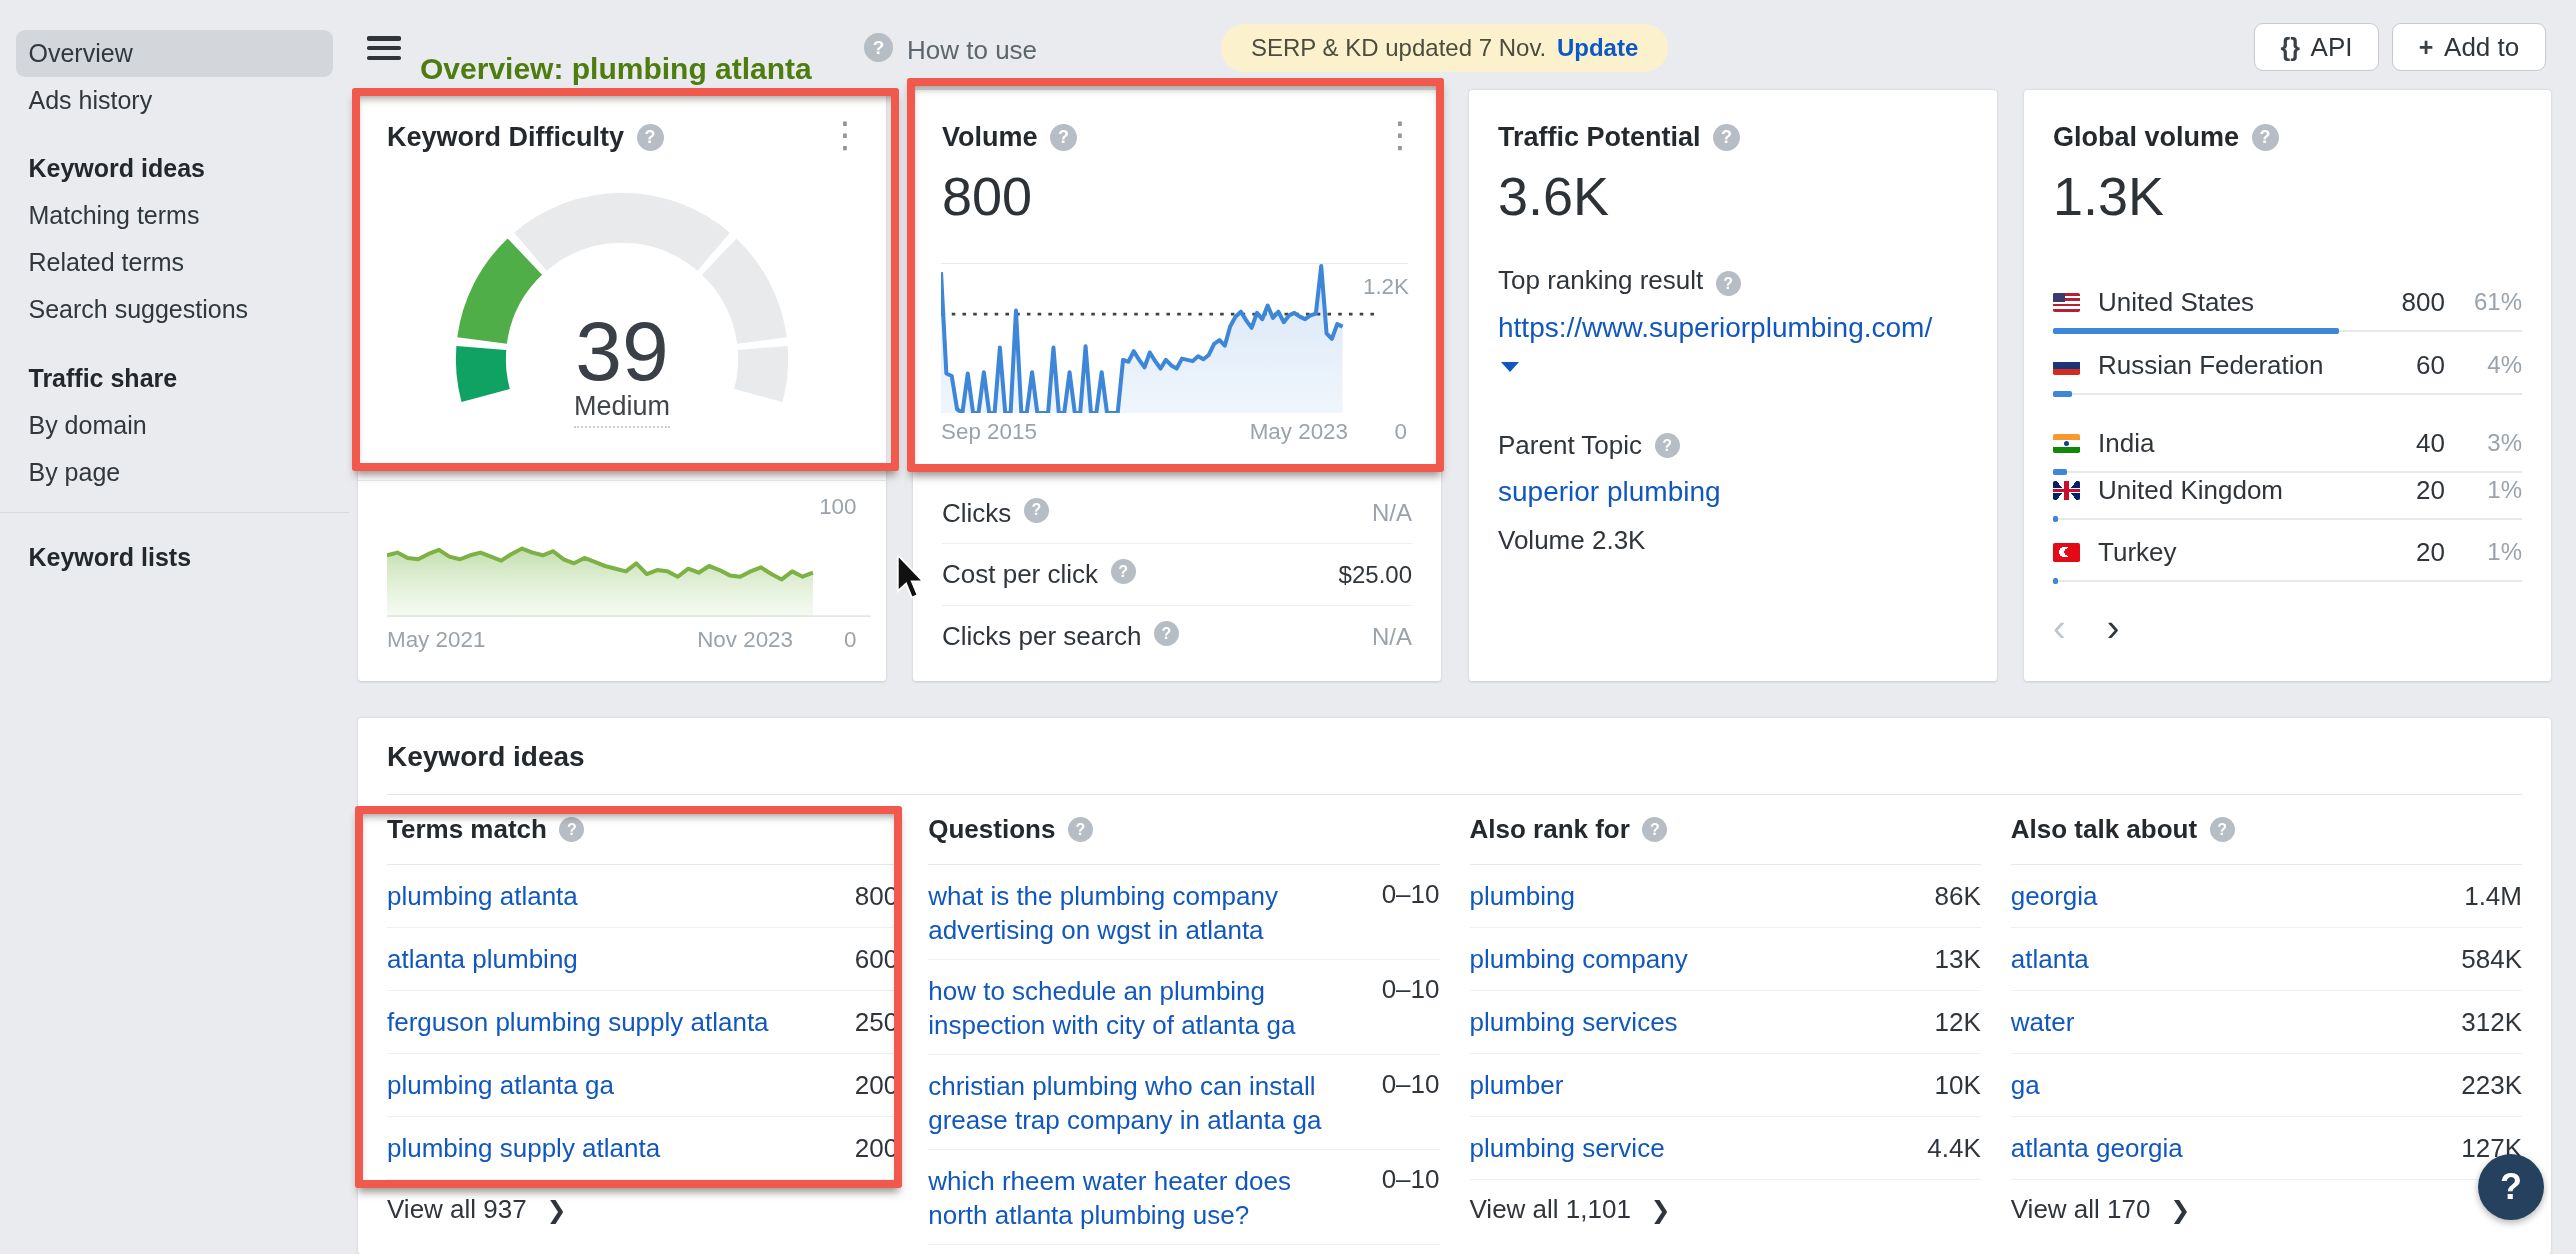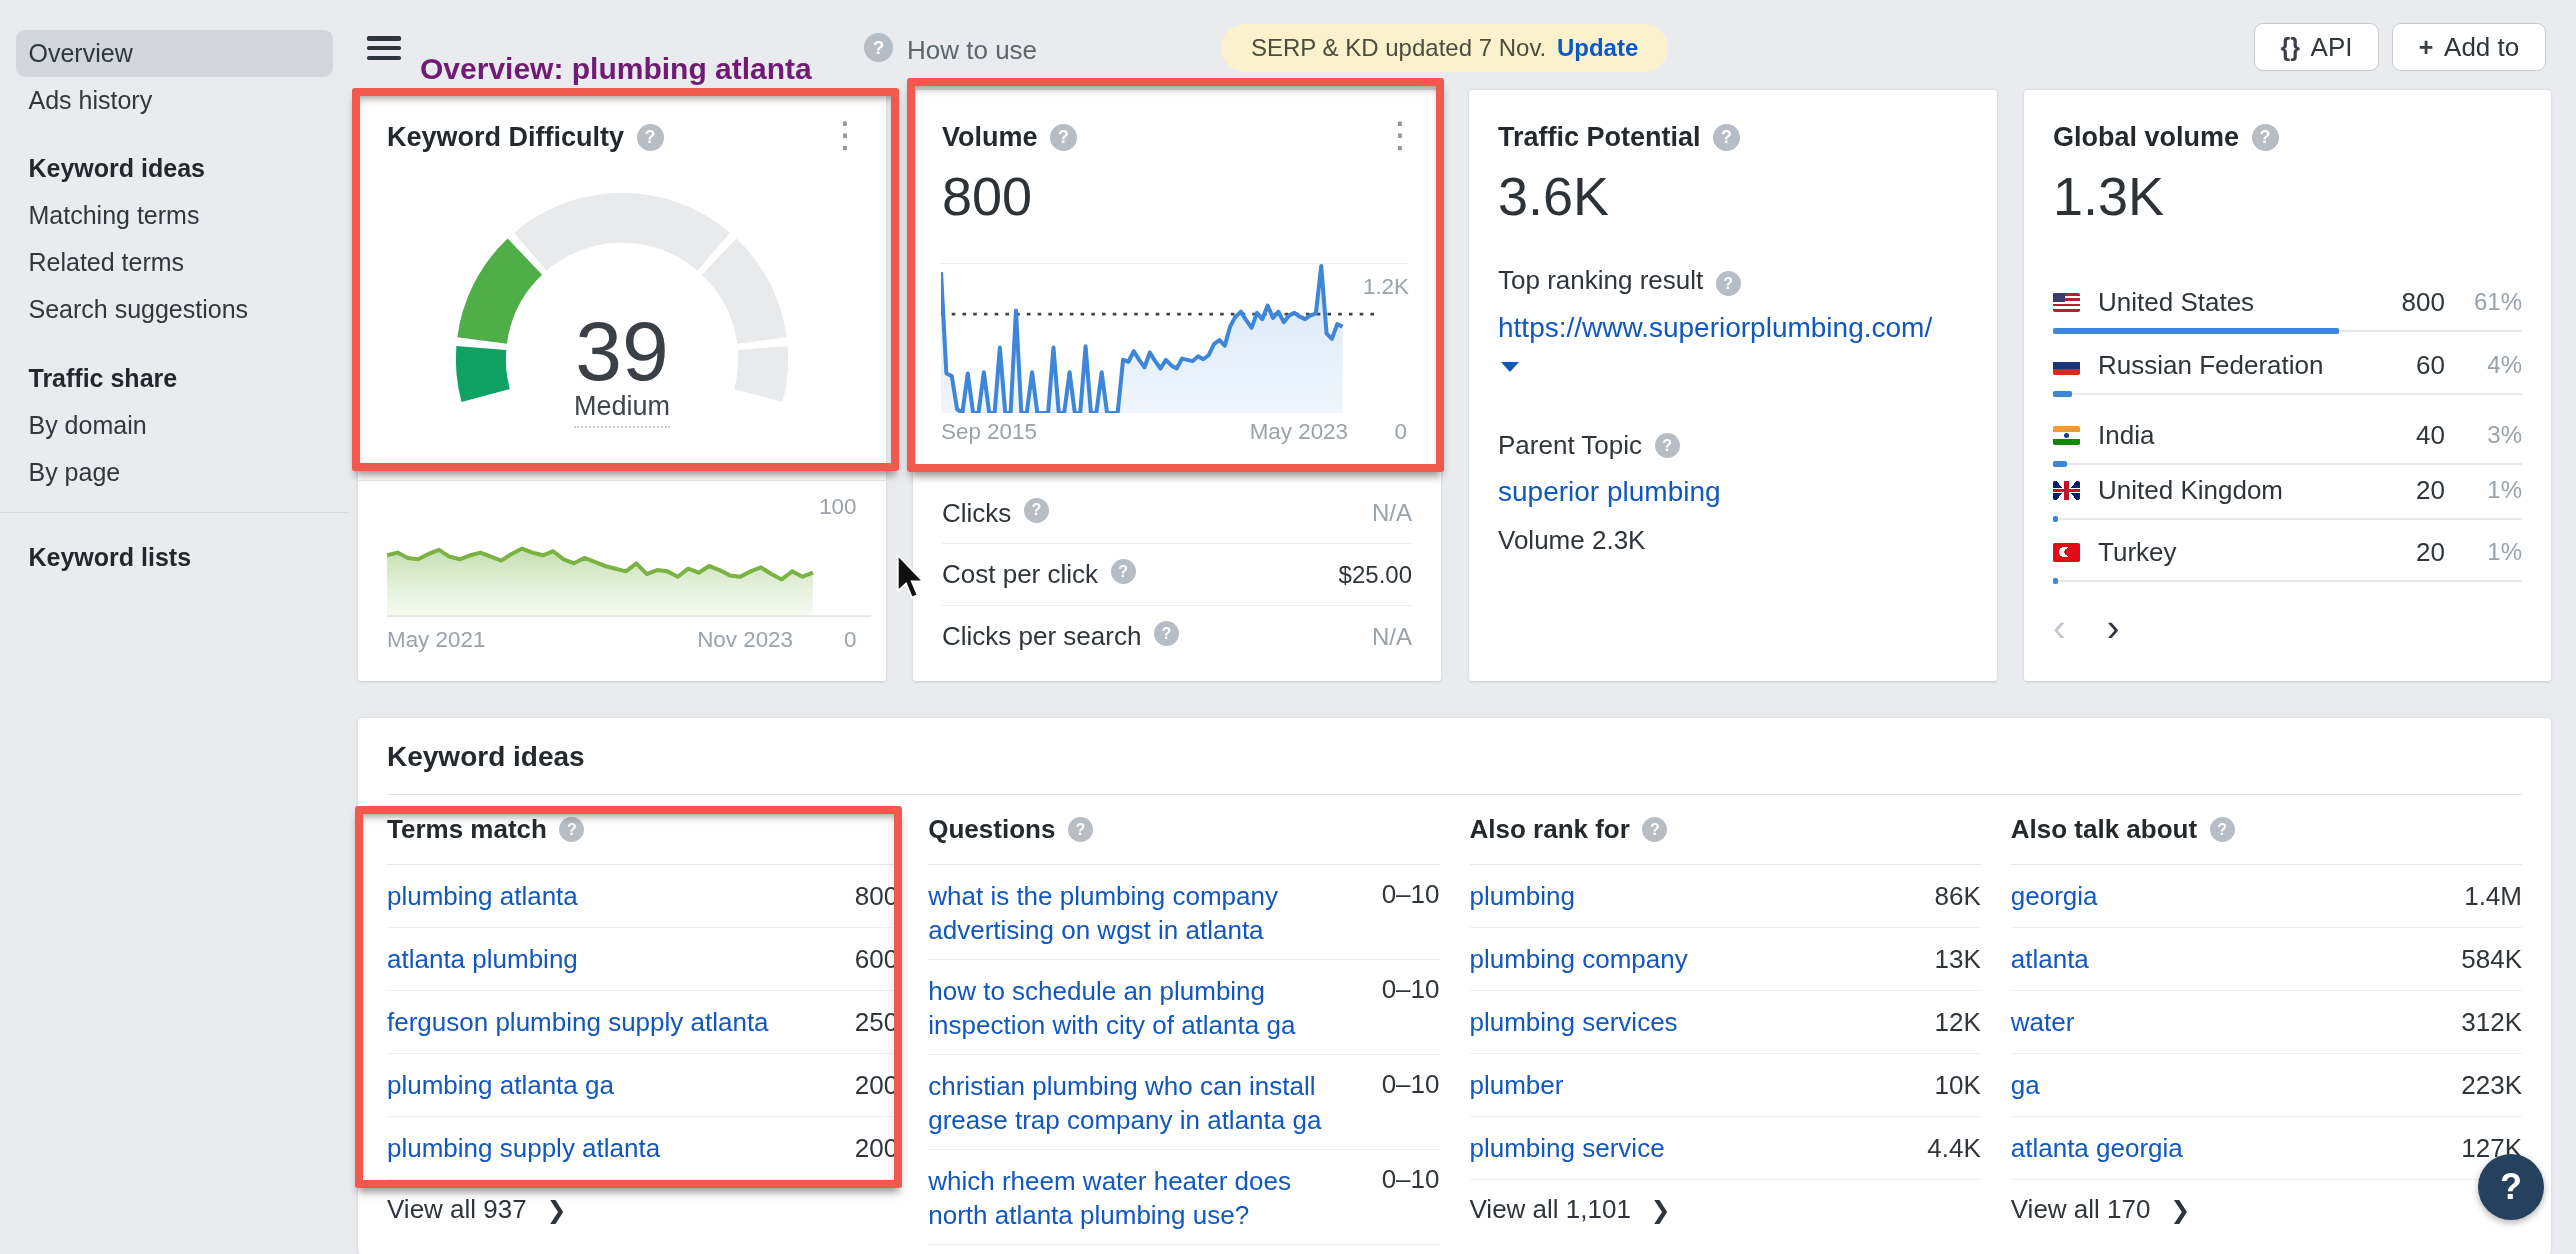--- a/index.html
+++ b/index.html
@@ -12,21 +12,21 @@
   .side-item{height:47px;display:flex;align-items:center;margin:0 16px;padding:0 12.5px;
     font-size:25px;color:#30373d;border-radius:9px;cursor:pointer;}
   .side-item.selected{background:#d3d7db;}
   .side-section{height:47px;display:flex;align-items:center;margin:21.5px 16px 0;padding:0 12.5px;
     font-size:25px;font-weight:bold;color:#23282d;}
   .side-divider{border-top:1.8px solid #d7dadd;margin:16px 0 14.3px;}
 
   
   .hamburger{position:absolute;left:367px;top:36px;width:34px;height:25px;cursor:pointer;}
   .hamburger span{display:block;height:4.5px;background:#2f353a;border-radius:1.8px;margin-bottom:5.4px;}
-  .page-title{position:absolute;left:420px;top:32px;font-size:30px;font-weight:bold;color:#701a75;}
+  .page-title{position:absolute;left:420px;top:32px;font-size:30px;font-weight:bold;color:#4d7c0f;}
   .help-badge{display:inline-flex;align-items:center;justify-content:center;
     width:29px;height:29px;border-radius:50%;background:#b7bdc4;color:#fff;
     font-size:19px;font-weight:bold;flex:none;}
   .header-help{position:absolute;left:864px;top:33px;}
   .how-to-use{position:absolute;left:907px;top:35px;font-size:26px;color:#5d666d;cursor:pointer;}
   .update-pill{position:absolute;left:1221px;top:24px;height:48px;padding:0 30px;border-radius:24px;
     background:#fbf2cd;display:flex;align-items:center;gap:10.7px;font-size:24px;color:#4c4c3d;}
   .update-link{color:#0b58c8;font-weight:bold;cursor:pointer;}
   .hdr-btn{position:absolute;top:23px;height:48px;border:1.8px solid #c6cacd;border-radius:9px;
     background:#fff;display:flex;align-items:center;justify-content:center;gap:10.7px;
@@ -286,21 +286,21 @@
   <div class="gv-row" style="top:250px;">
     <div class="gv-line">
       <span class="flag" data-flag="ru"></span>
       <span class="gv-name">Russian Federation</span>
       <span class="gv-val">60</span>
       <span class="gv-share">4%</span>
     </div>
     <div class="gv-track"></div>
       <div class="gv-bar" style="width: 4%;"></div>
   </div>
-  <div class="gv-row" style="top:320px;">
+  <div class="gv-row" style="top:328px;">
     <div class="gv-line">
       <span class="flag" data-flag="in"></span>
       <span class="gv-name">India</span>
       <span class="gv-val">40</span>
       <span class="gv-share">3%</span>
     </div>
     <div class="gv-track"></div>
       <div class="gv-bar" style="width: 3%;"></div>
   </div>
   <div class="gv-row" style="top:375px;">

